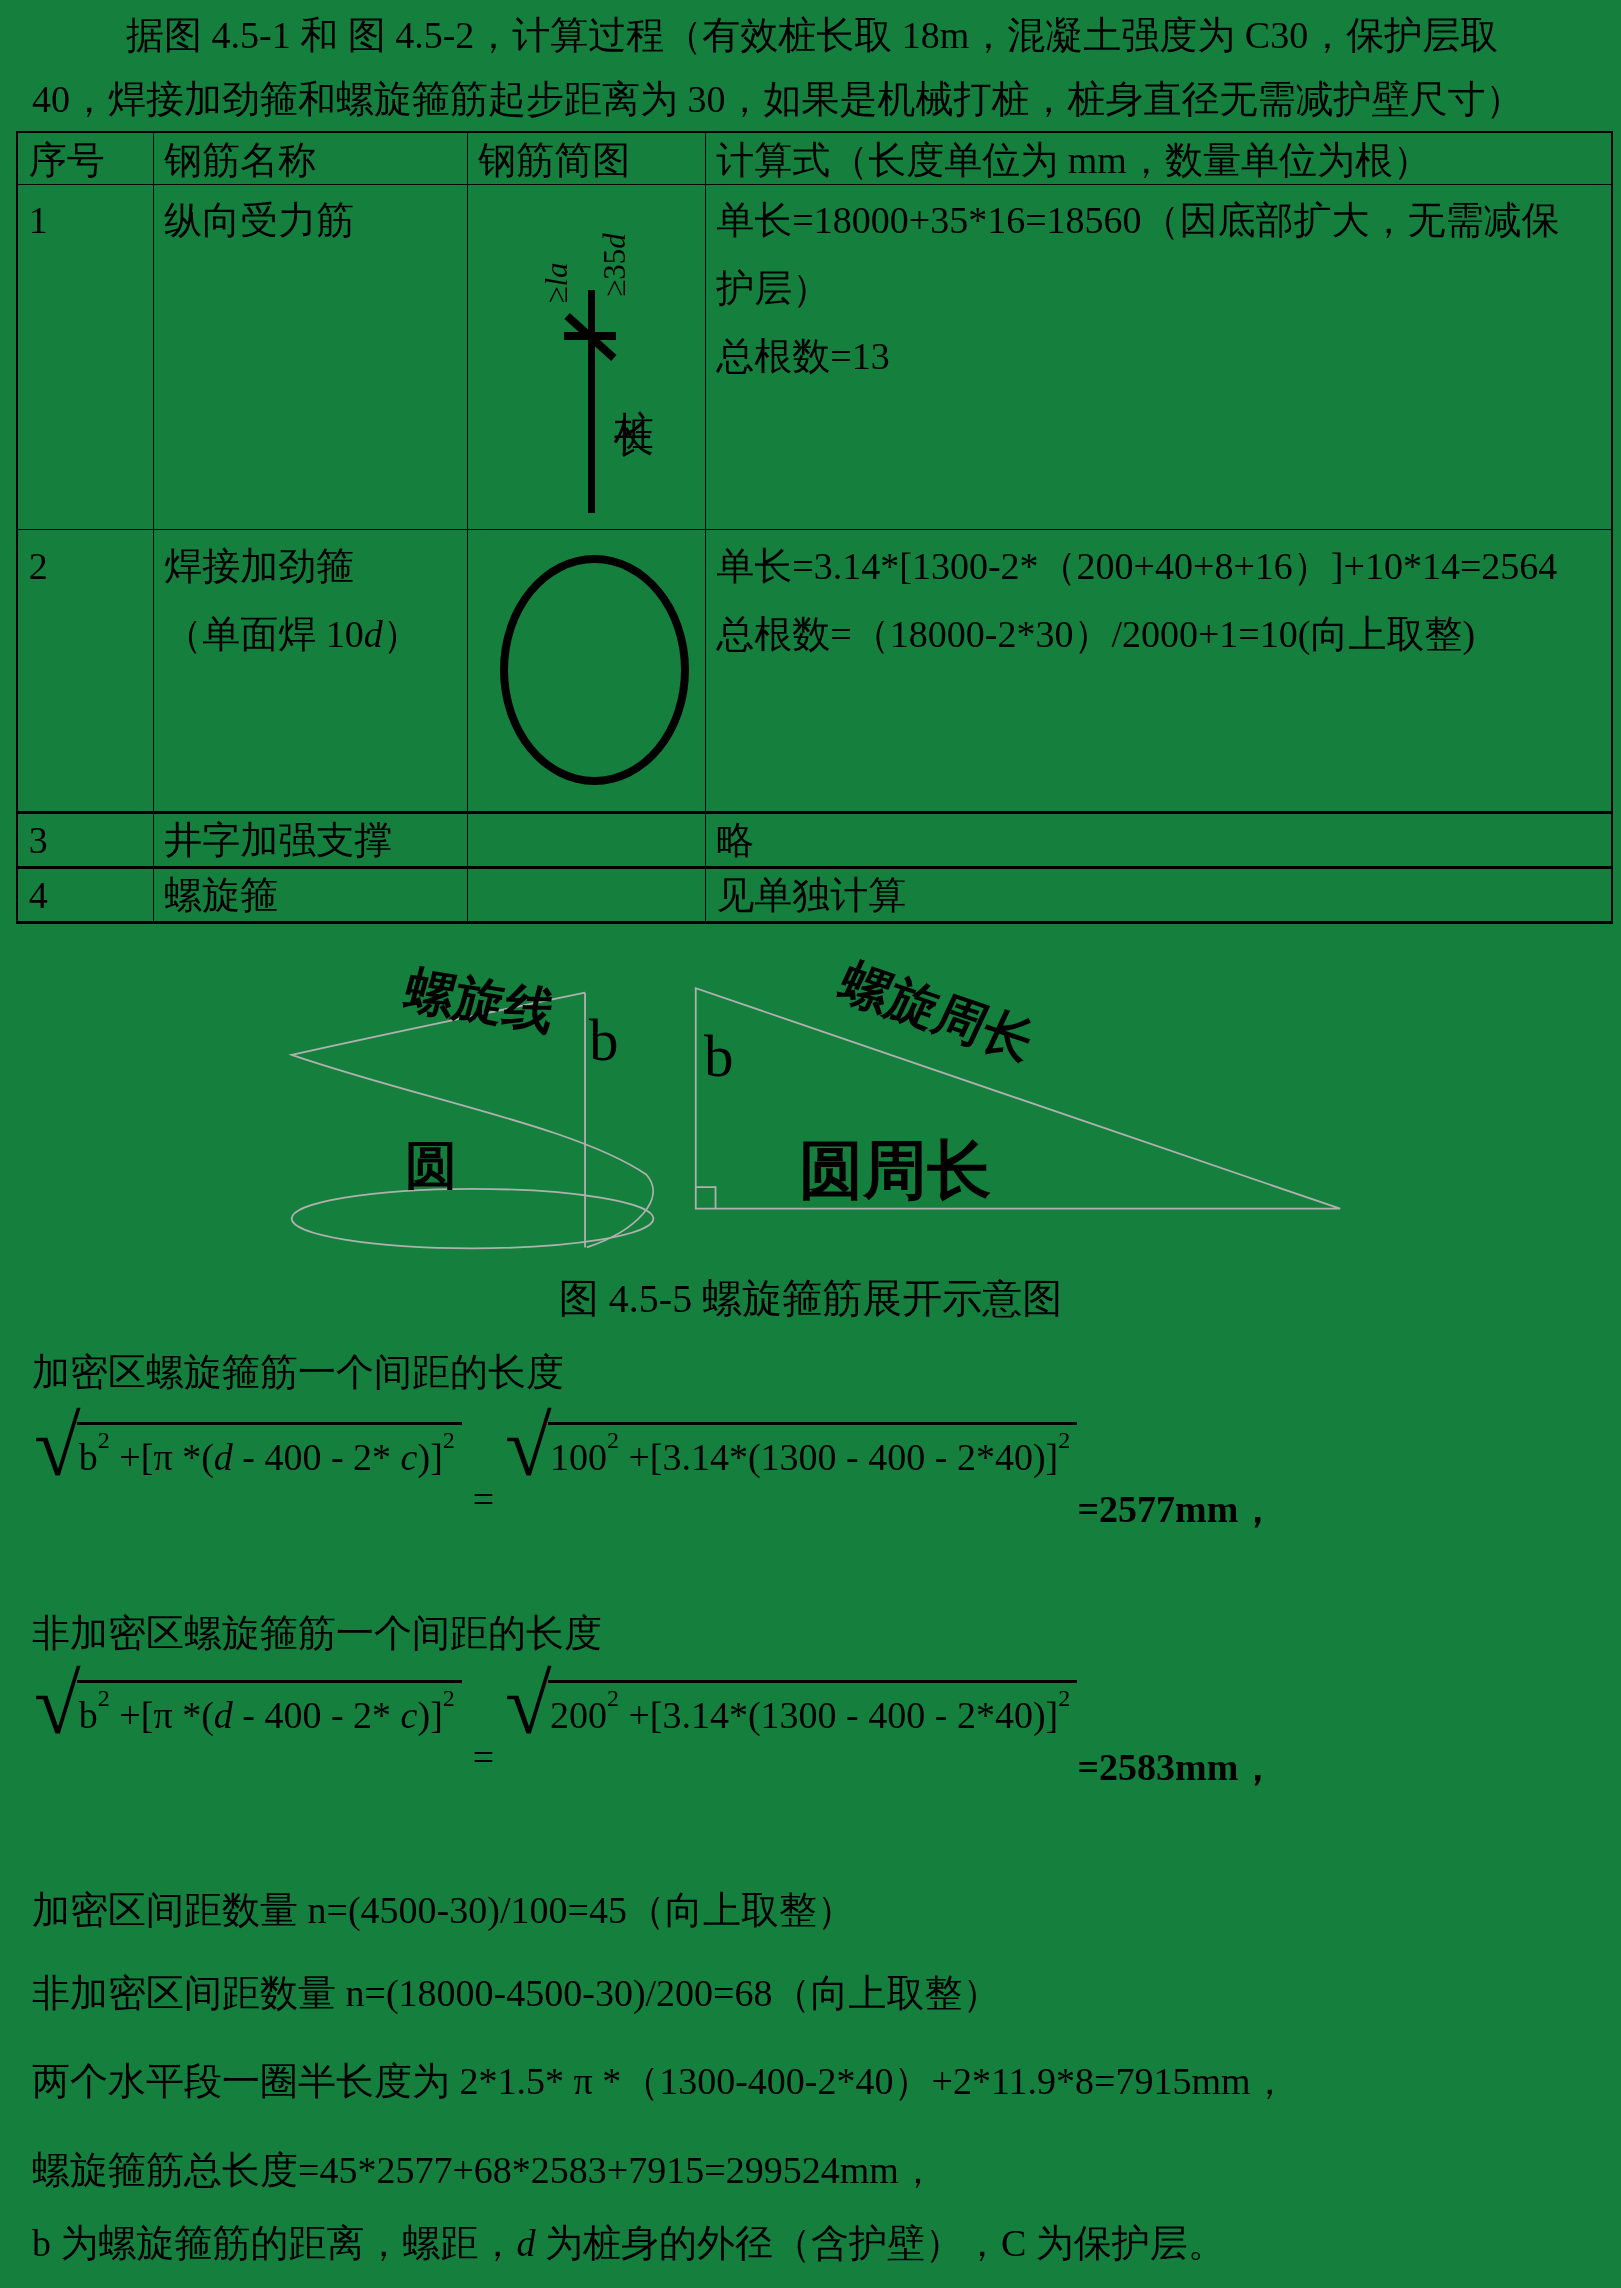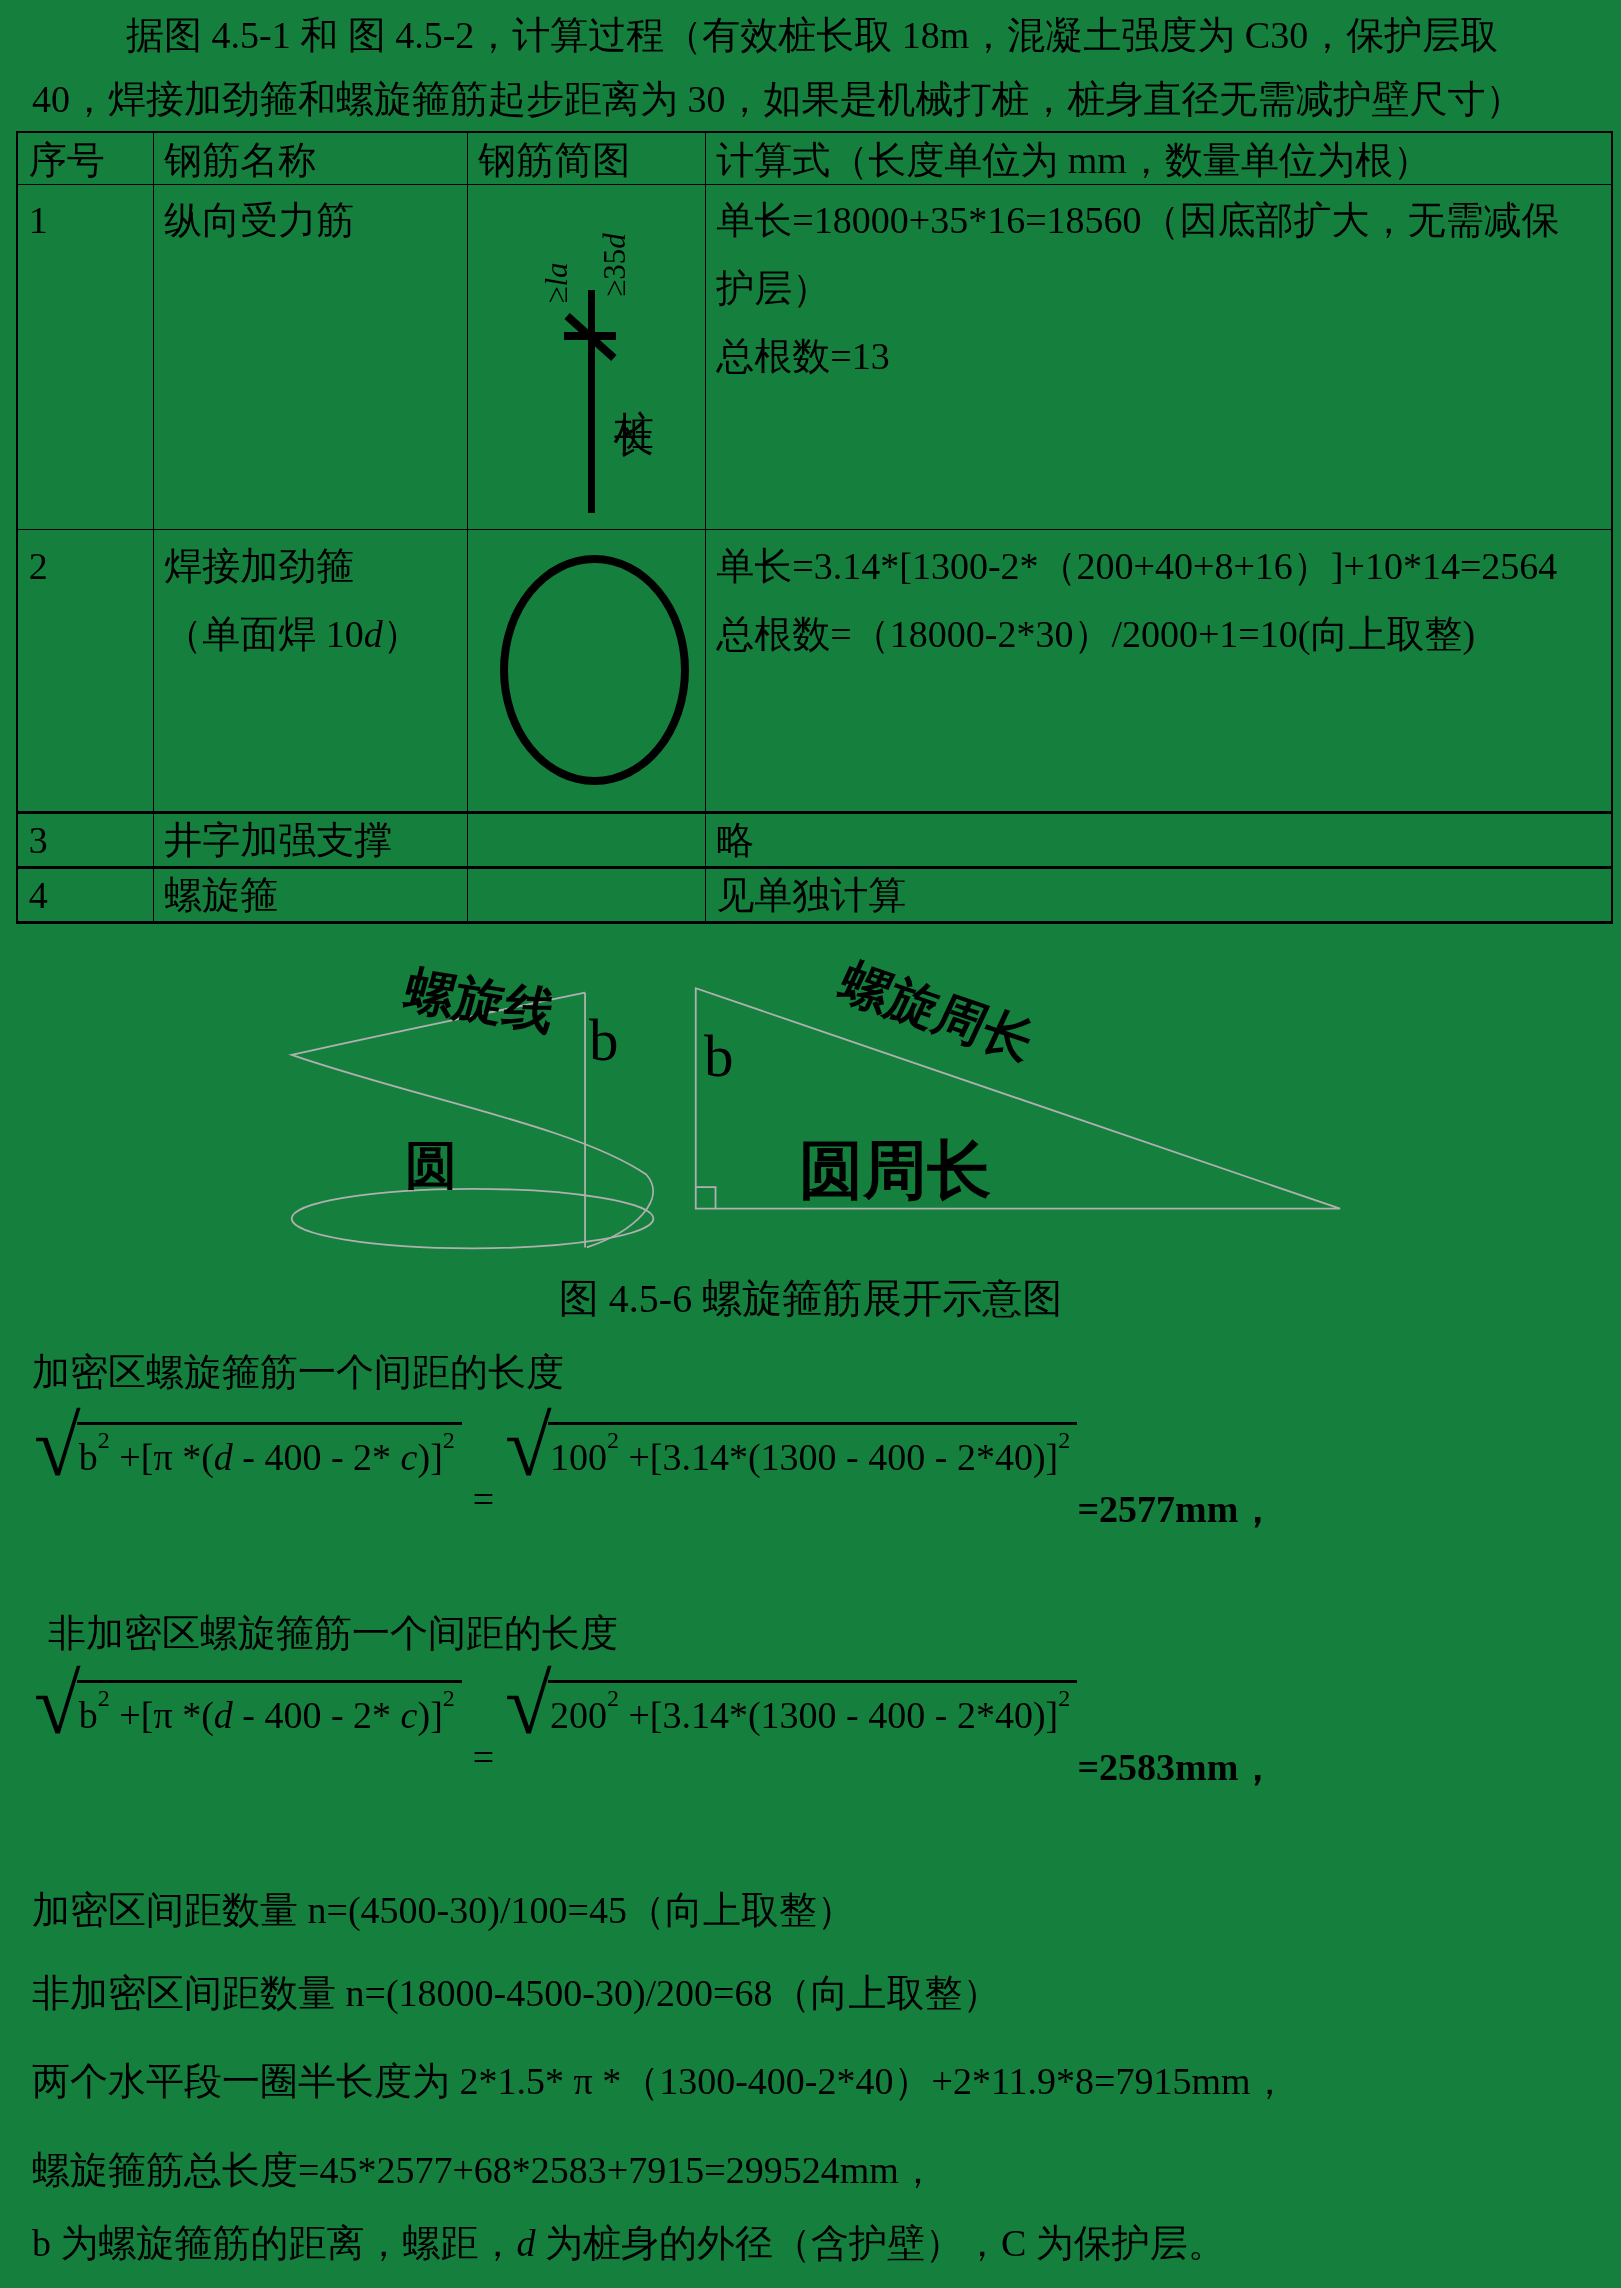--- a/index.html
+++ b/index.html
@@ -134,37 +134,37 @@
     <ellipse cx="525" cy="1354" rx="201" ry="33" stroke="#b0b0b0" stroke-width="2" fill="none"></ellipse>
     <path d="M773,1098 L773,1343 L1489,1343 Z" stroke="#b0b0b0" stroke-width="2" fill="none"></path>
     <path d="M773,1319 L795,1319 L795,1343" stroke="#b0b0b0" stroke-width="2" fill="none"></path>
   </svg>
   <div class="abs figlab lab-helix">螺旋线</div>
   <div class="abs figlab lab-bL">b</div>
   <div class="abs figlab lab-circle">圆</div>
   <div class="abs figlab lab-bR">b</div>
   <div class="abs figlab lab-hyp">螺旋周长</div>
   <div class="abs figlab lab-base">圆周长</div>
-  <div class="abs caption">图 4.5-6 螺旋箍筋展开示意图</div>
+  <div class="abs caption">图 4.5-5 螺旋箍筋展开示意图</div>
 
   <div class="abs bodyline" style="left:32px;top:1350px;">加密区螺旋箍筋一个间距的长度</div>
   <div class="formula" style="left:34px;top:1422px;">
     <div class="sqrt">
       <span class="rad">√</span>
       <span class="expr"><span>b</span><span class="sp">2</span><span> +[π *(</span><span class="it">d</span><span> - 400 - 2* </span><span class="it">c</span><span>)]</span><span class="sp">2</span></span>
     </div>
     <span class="eq">=</span>
     <div class="sqrt">
       <span class="rad">√</span>
       <span class="expr"><span>100</span><span class="sp">2</span><span> +[3.14*(1300 - 400 - 2*40)]</span><span class="sp">2</span></span>
     </div>
     <span class="res">=2577mm，</span>
   </div>
 
-  <div class="abs bodyline" style="left:48px;top:1611px;">非加密区螺旋箍筋一个间距的长度</div>
+  <div class="abs bodyline" style="left:32px;top:1611px;">非加密区螺旋箍筋一个间距的长度</div>
   <div class="formula" style="left:34px;top:1680px;">
     <div class="sqrt">
       <span class="rad">√</span>
       <span class="expr"><span>b</span><span class="sp">2</span><span> +[π *(</span><span class="it">d</span><span> - 400 - 2* </span><span class="it">c</span><span>)]</span><span class="sp">2</span></span>
     </div>
     <span class="eq">=</span>
     <div class="sqrt">
       <span class="rad">√</span>
       <span class="expr"><span>200</span><span class="sp">2</span><span> +[3.14*(1300 - 400 - 2*40)]</span><span class="sp">2</span></span>
     </div>

